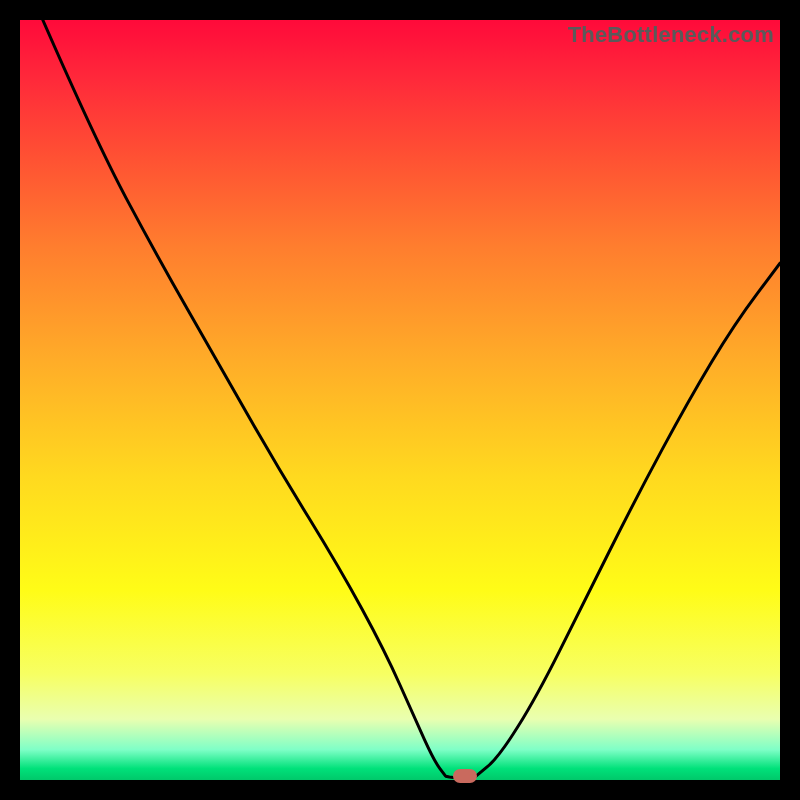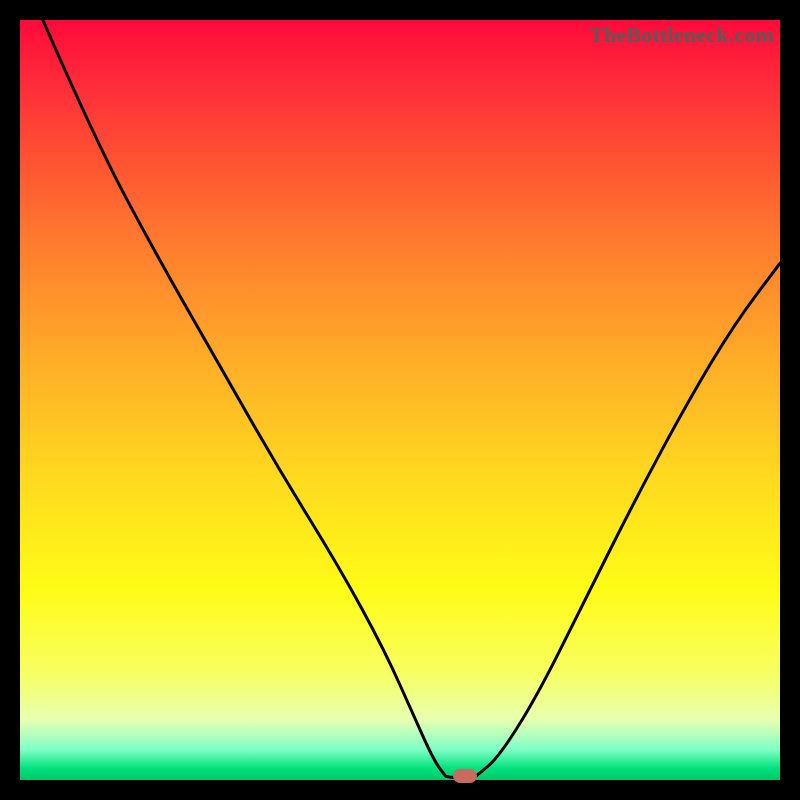--- a/index.html
+++ b/index.html
@@ -22,21 +22,21 @@
       #e9ffb0 92%,
       #7fffc7 96%,
       #00e17a 98.5%,
       #00c86a 100%
     );
   }
   .watermark {
     position: absolute;
     top: 2px;
     right: 6px;
-    font-family: Liberation Serif, serif;
+    font-family: Liberation Sans, sans-serif;
     font-size: 22px;
     font-weight: 600;
     color: #5a5a5a;
     letter-spacing: 0.2px;
     user-select: none;
   }
   .curve {
     position: absolute;
     left: 0; top: 0;
     width: 760px; height: 760px;

